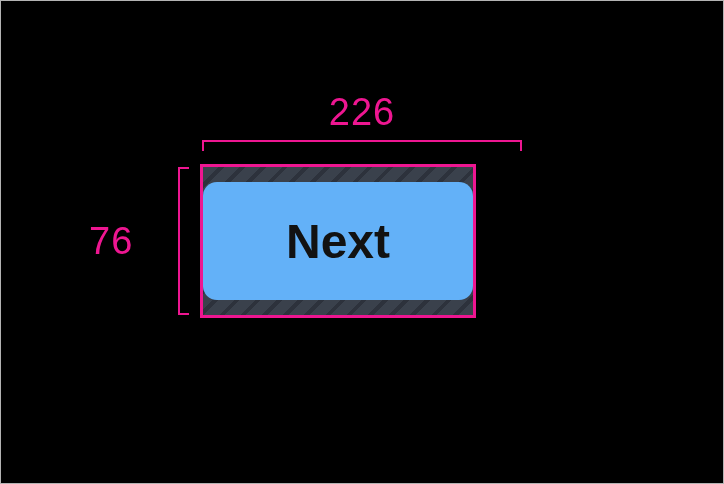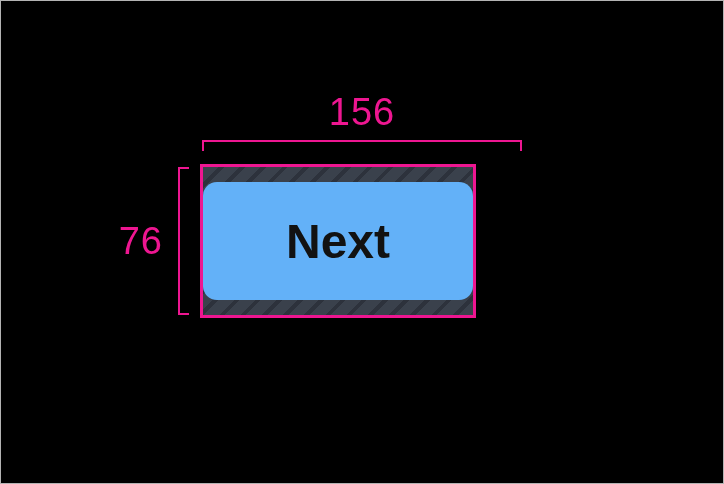--- a/index.html
+++ b/index.html
@@ -31,21 +31,21 @@
   .dim-label.width {
     left: 201px;
     top: 92px;
     width: 320px;
     text-align: center;
   }
   .dim-label.height {
     left: 88px;
     top: 221px;
     width: 74px;
-    text-align: right;
+    text-align: left;
   }
 
   
   .bracket-top {
     position: absolute;
     left: 201px;
     top: 139px;
     width: 320px;
     height: 11px;
     box-sizing: border-box;
@@ -102,21 +102,21 @@
     color: var(--button-text, #121212);
     cursor: pointer;
     padding: 0;
   }
 </style>
 </head>
 <body>
 
 <div id="canvas" style="--canvas-bg: #000000; --canvas-border: #b3b3b3; --pink: #ee1691; --hatch-base: #3a414c; --hatch-stripe: #2d323c; --button-fill: #63b1f8; --button-text: #121212;">
 
-  <div class="dim-label width">156</div>
+  <div class="dim-label width">226</div>
 
   <div class="bracket-top"></div>
 
   <div class="dim-label height">76</div>
 
   <div class="bracket-left"></div>
 
   <div class="bounds-box">
     <button class="next-button">Next</button>
   </div>

